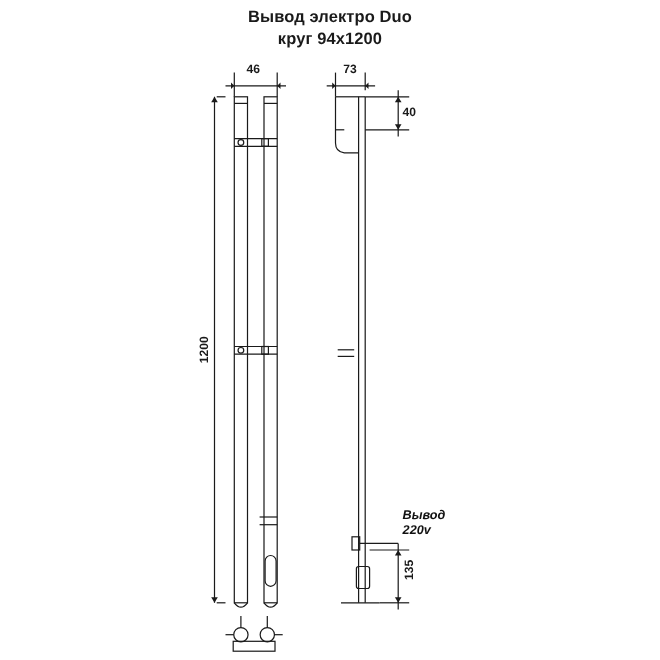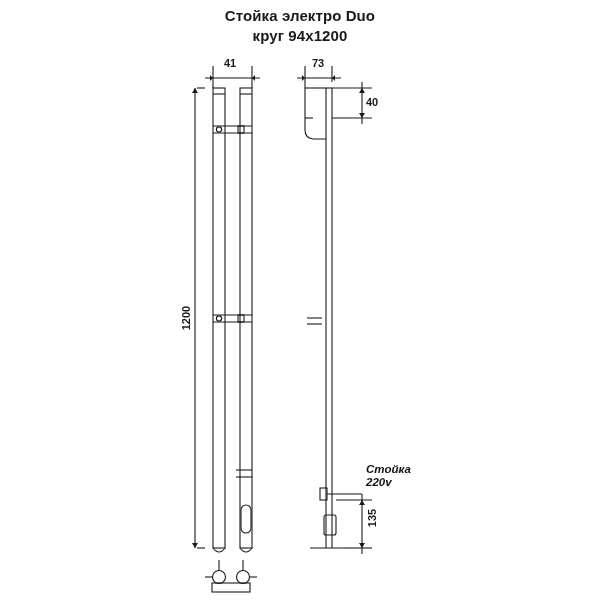--- a/index.html
+++ b/index.html
@@ -60,21 +60,21 @@
     line-height: 13px;
     white-space: nowrap;
   }
 </style>
 </head>
 <body>
 
 <div id="sheet">
 
   <div class="title">
-    <span class="l1">Стойка электро Duo</span>
+    <span class="l1">Вывод электро Duo</span>
     <span class="l2">круг 94х1200</span>
   </div>
 
   <svg class="drawing" viewBox="0 0 600 600">
     <g fill="none" stroke="#1a1a1a" stroke-width="1.1" shape-rendering="geometricPrecision">
 
       <line x1="213" y1="66" x2="213" y2="88"></line>
       <line x1="252" y1="66" x2="252" y2="88"></line>
 
       <line x1="205" y1="78" x2="260" y2="78"></line>
@@ -148,24 +148,24 @@
       <line x1="336" y1="500" x2="372" y2="500"></line>
       <line x1="345" y1="548" x2="372" y2="548"></line>
       <line x1="362" y1="494" x2="362" y2="554"></line>
       <polyline points="359,505 362,500 365,505" fill="#1a1a1a" stroke="none"></polyline>
       <polyline points="359,543 362,548 365,543" fill="#1a1a1a" stroke="none"></polyline>
 
       <line x1="327" y1="494" x2="362" y2="494"></line>
     </g>
   </svg>
 
-  <div class="lbl" style="left:224px; top:57px;">41</div>
+  <div class="lbl" style="left:224px; top:57px;">46</div>
   <div class="lbl" style="left:312px; top:57px;">73</div>
   <div class="lbl lbl-rot" style="left:166px; top:312px; width:40px; text-align:center;">1200</div>
   <div class="lbl" style="left:366px; top:96px;">40</div>
   <div class="lbl lbl-rot" style="left:352px; top:512px; width:40px; text-align:center;">135</div>
 
   <div class="note" style="left:366px; top:463px;">
-    <span>Стойка</span><br>
+    <span>Вывод</span><br>
     <span>220v</span>
   </div>
 
 </div>
 
 </body></html>

